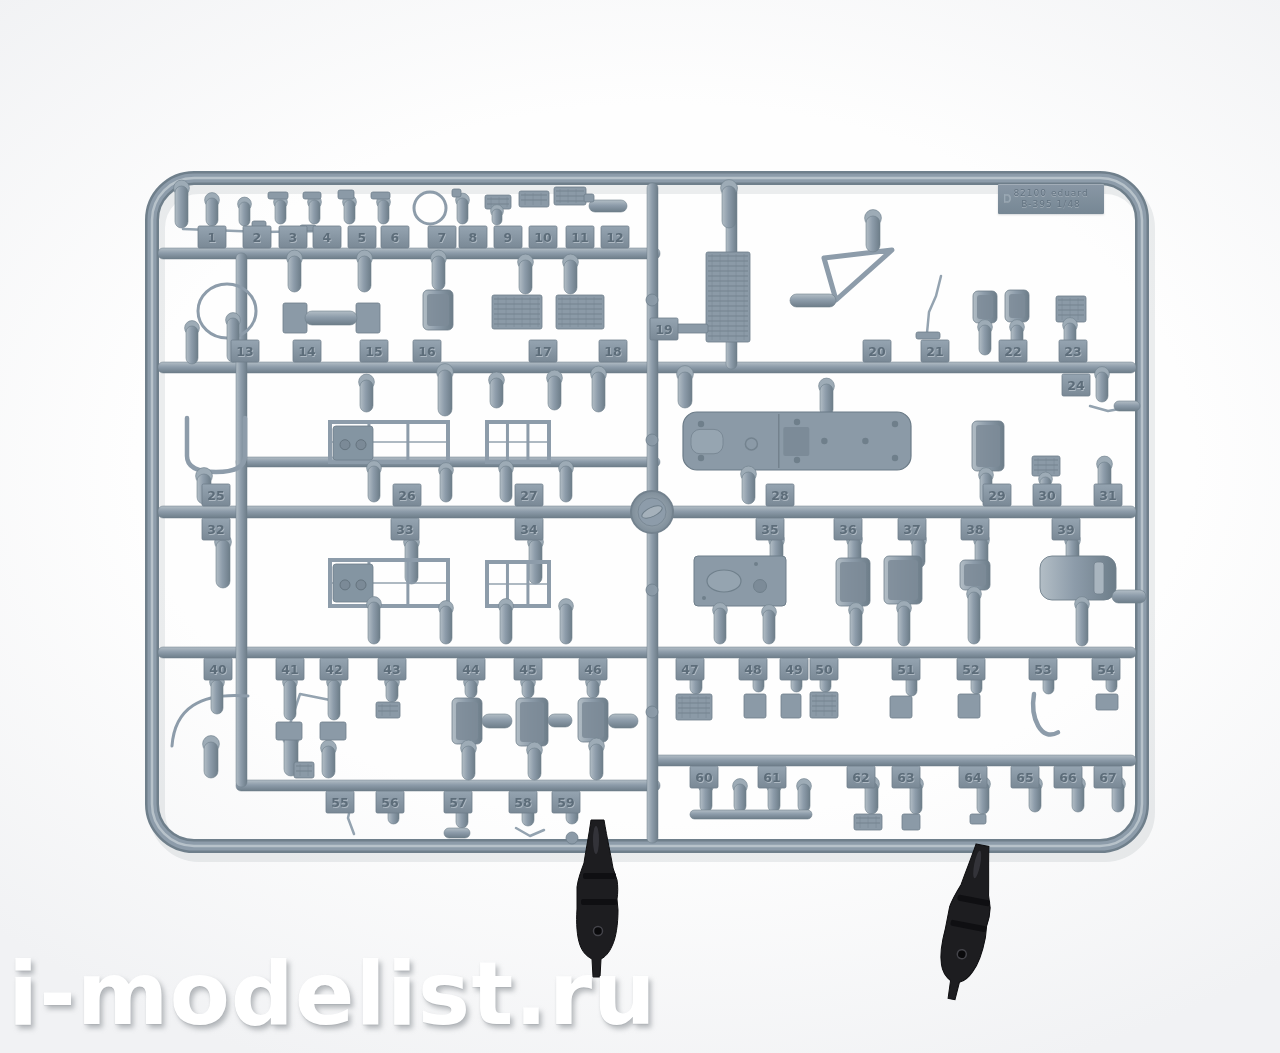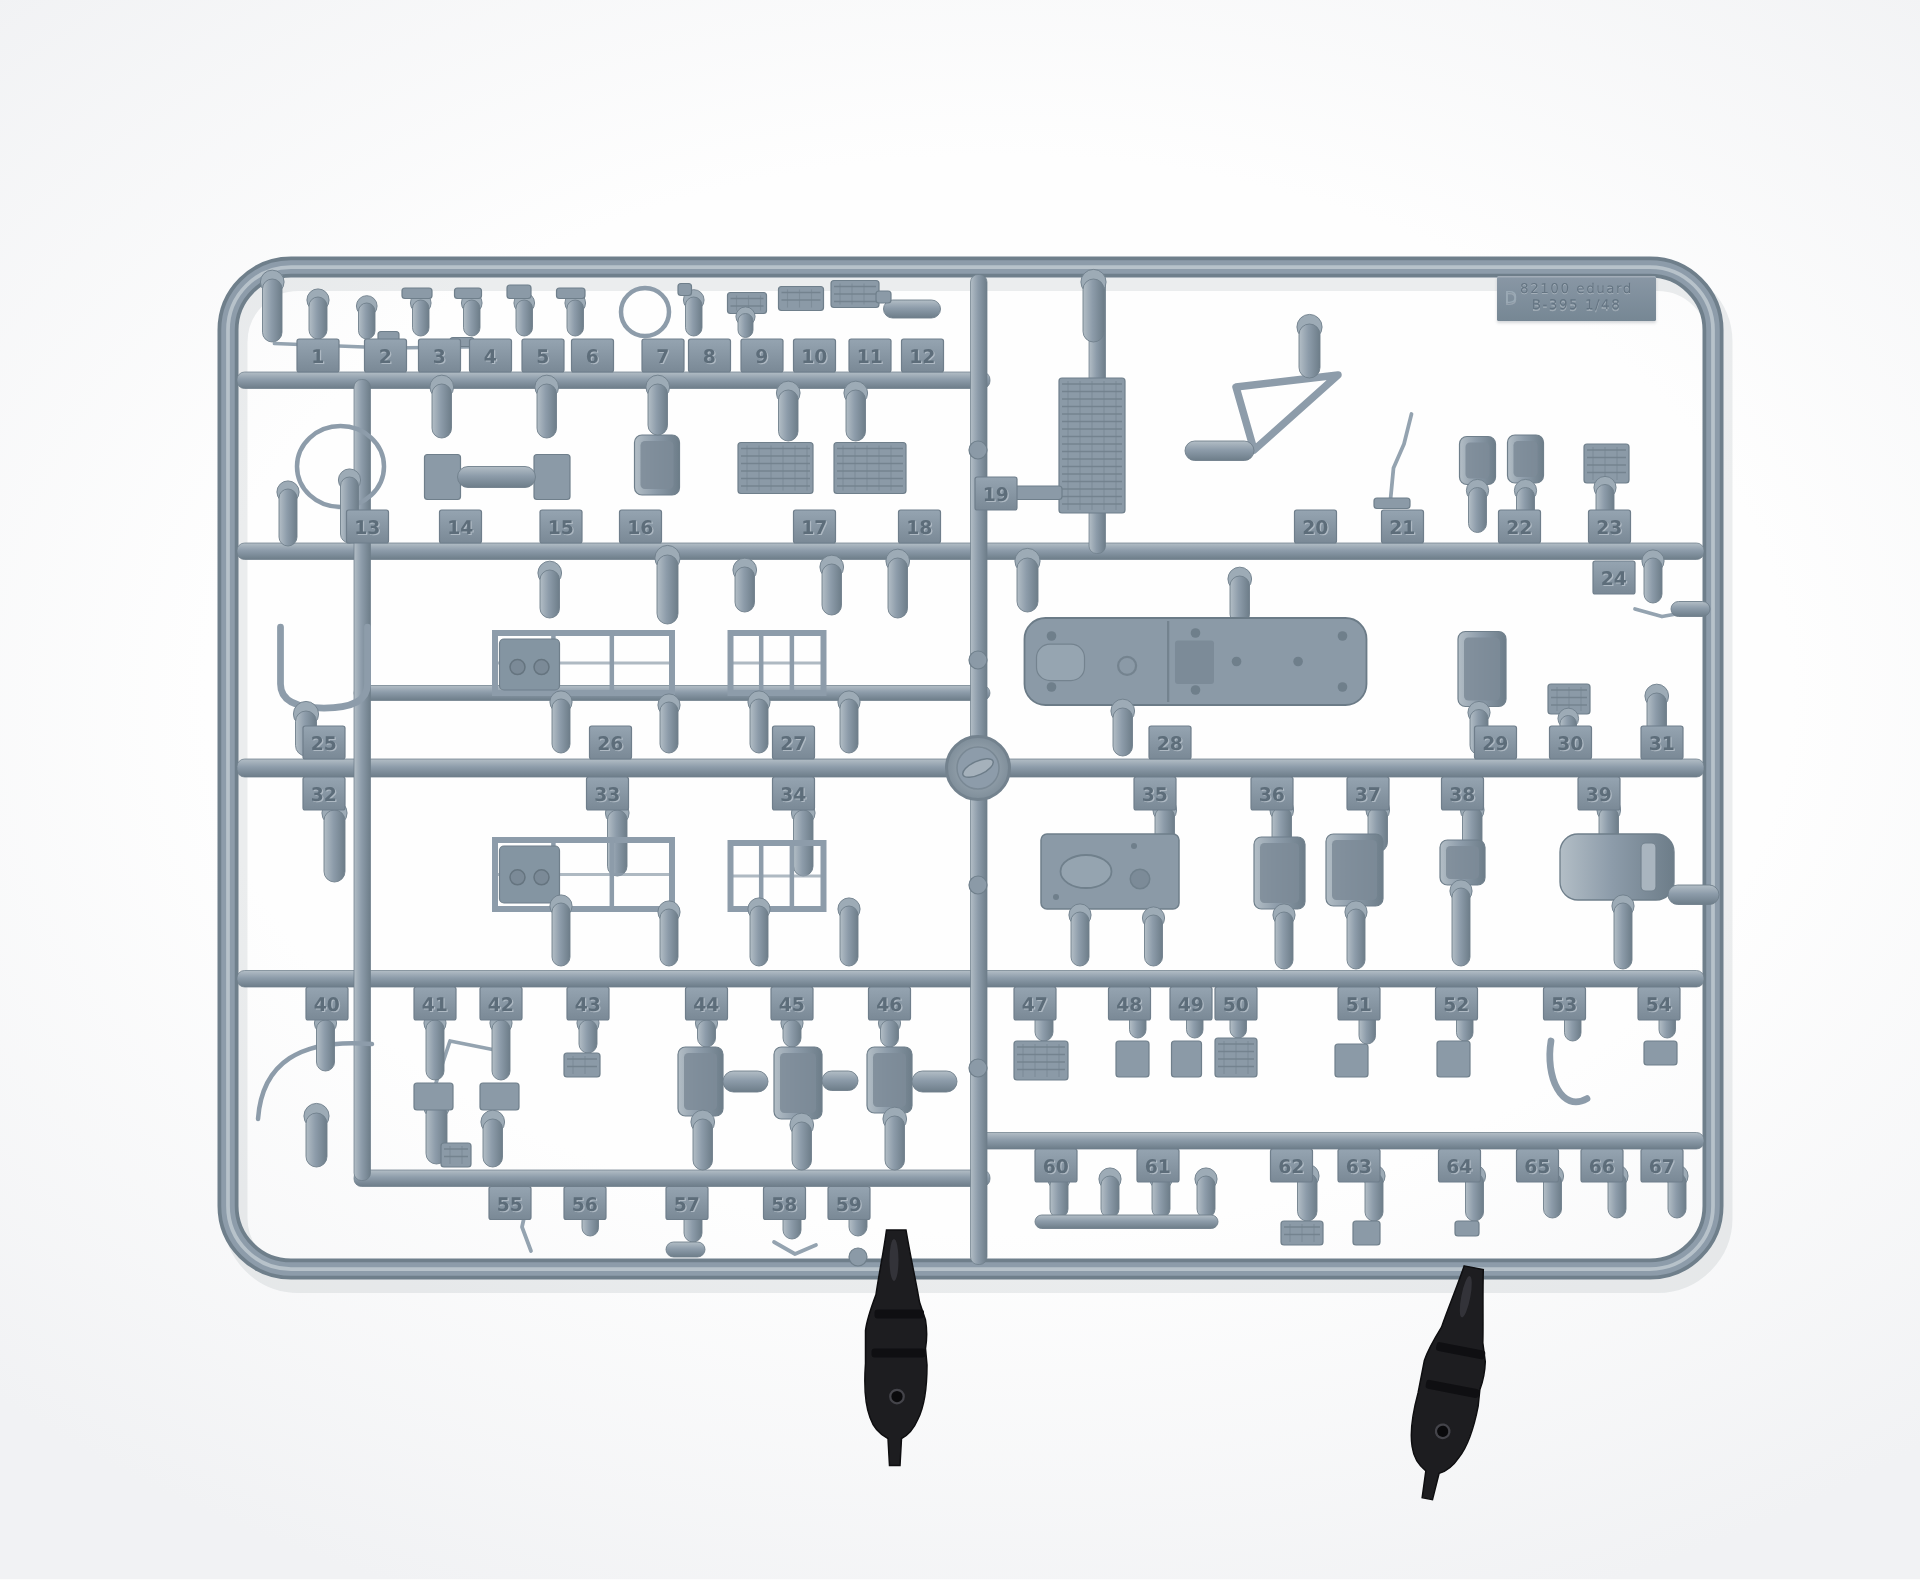--- a/index.html
+++ b/index.html
@@ -832,13 +832,14 @@
         </g>
       </g>
   </svg>
 
   <div class="tag">
     <span class="mark">D</span>
     <span class="ln ln1">82100  eduard</span>
     <span class="ln">B-395  1/48</span>
   </div>
 
+  <div class="watermark">i-modelist.ru</div>
 </div>
 
 </body></html>

